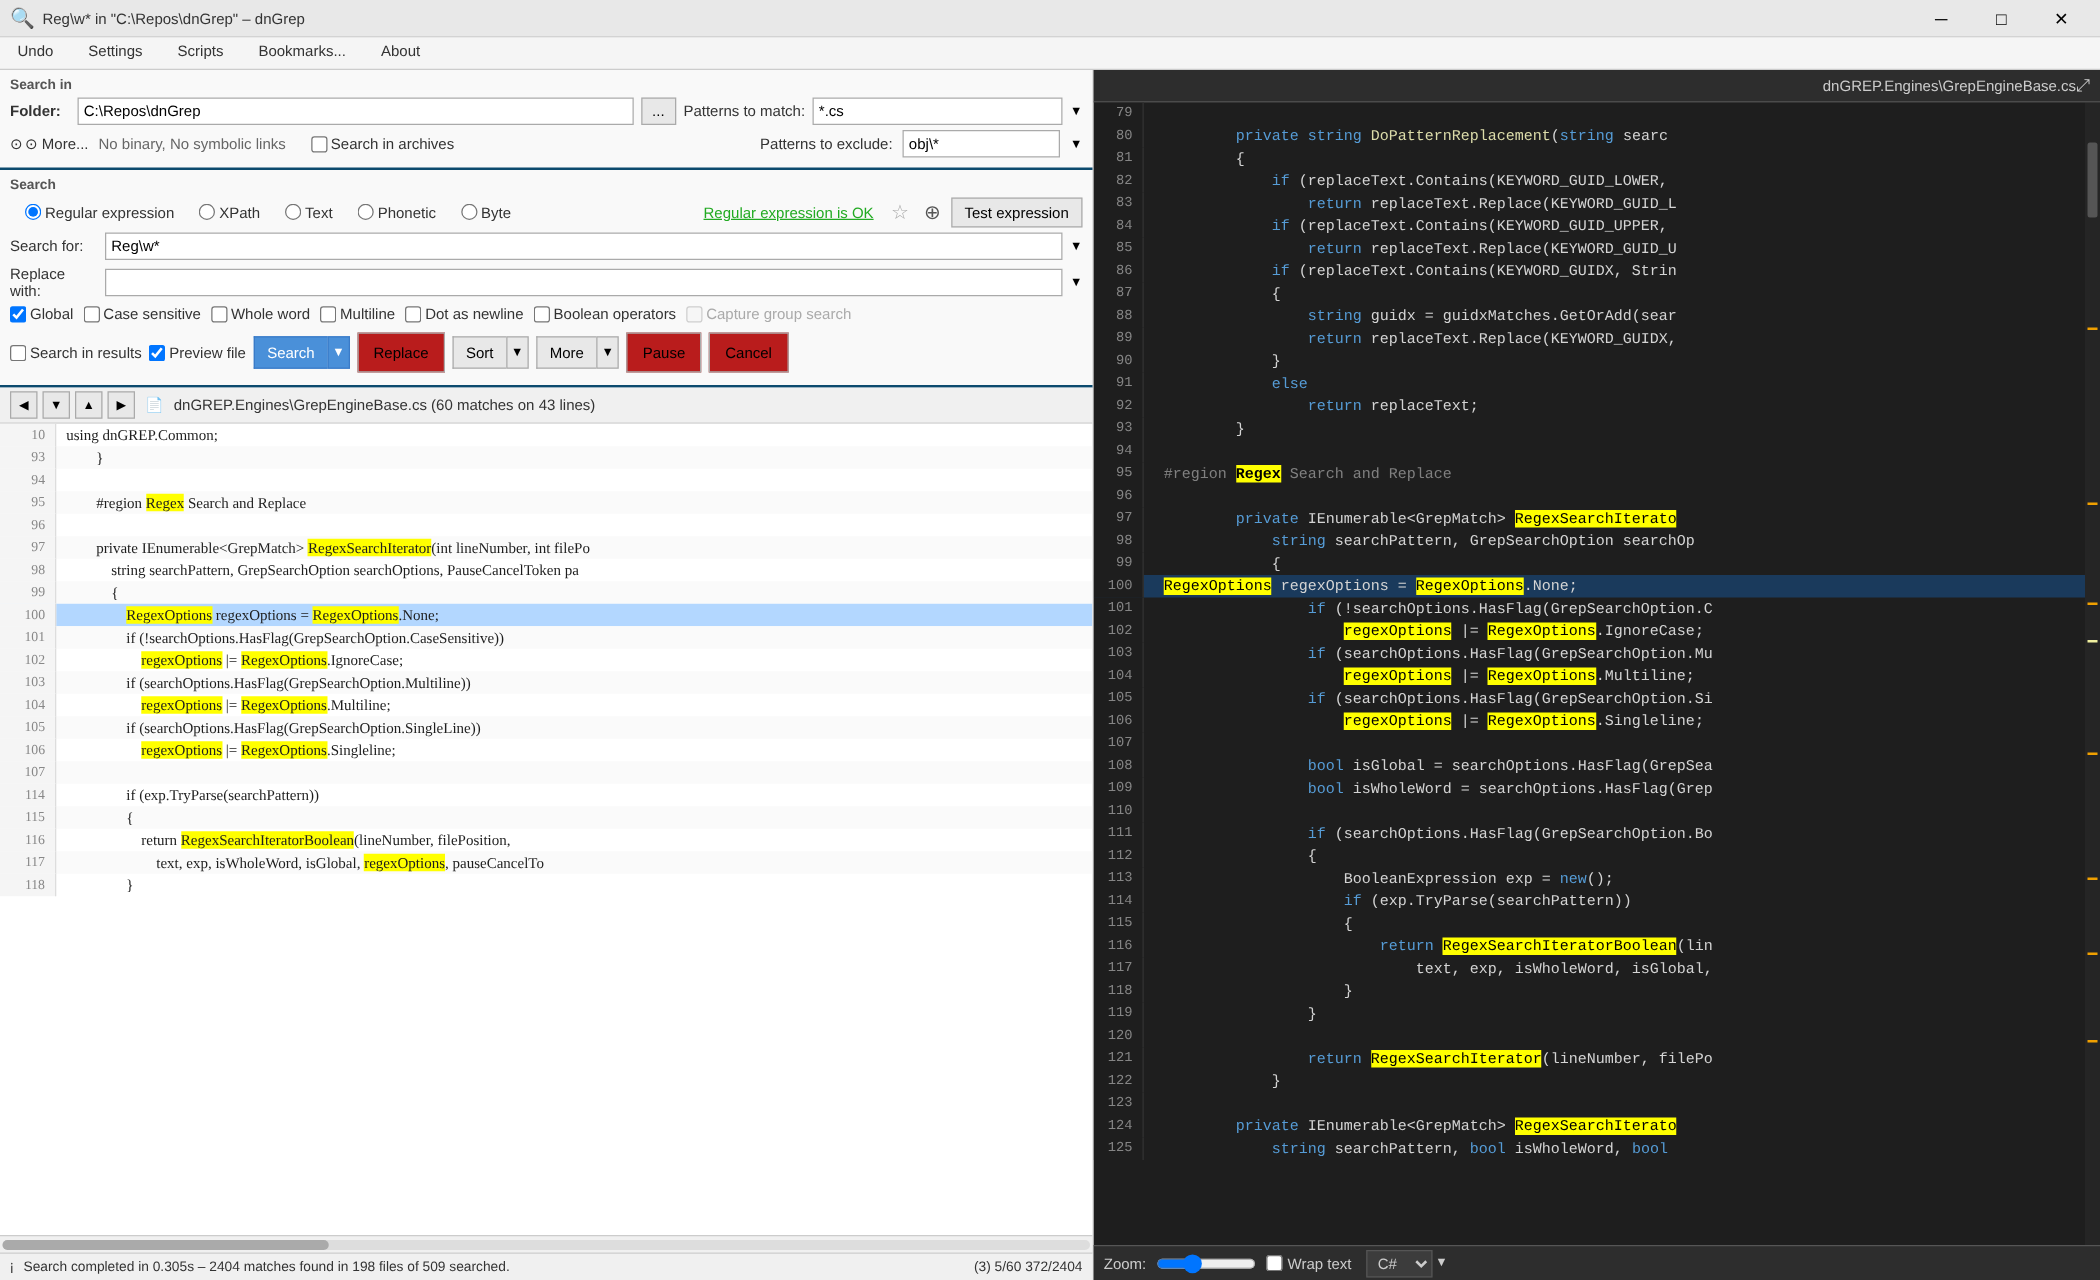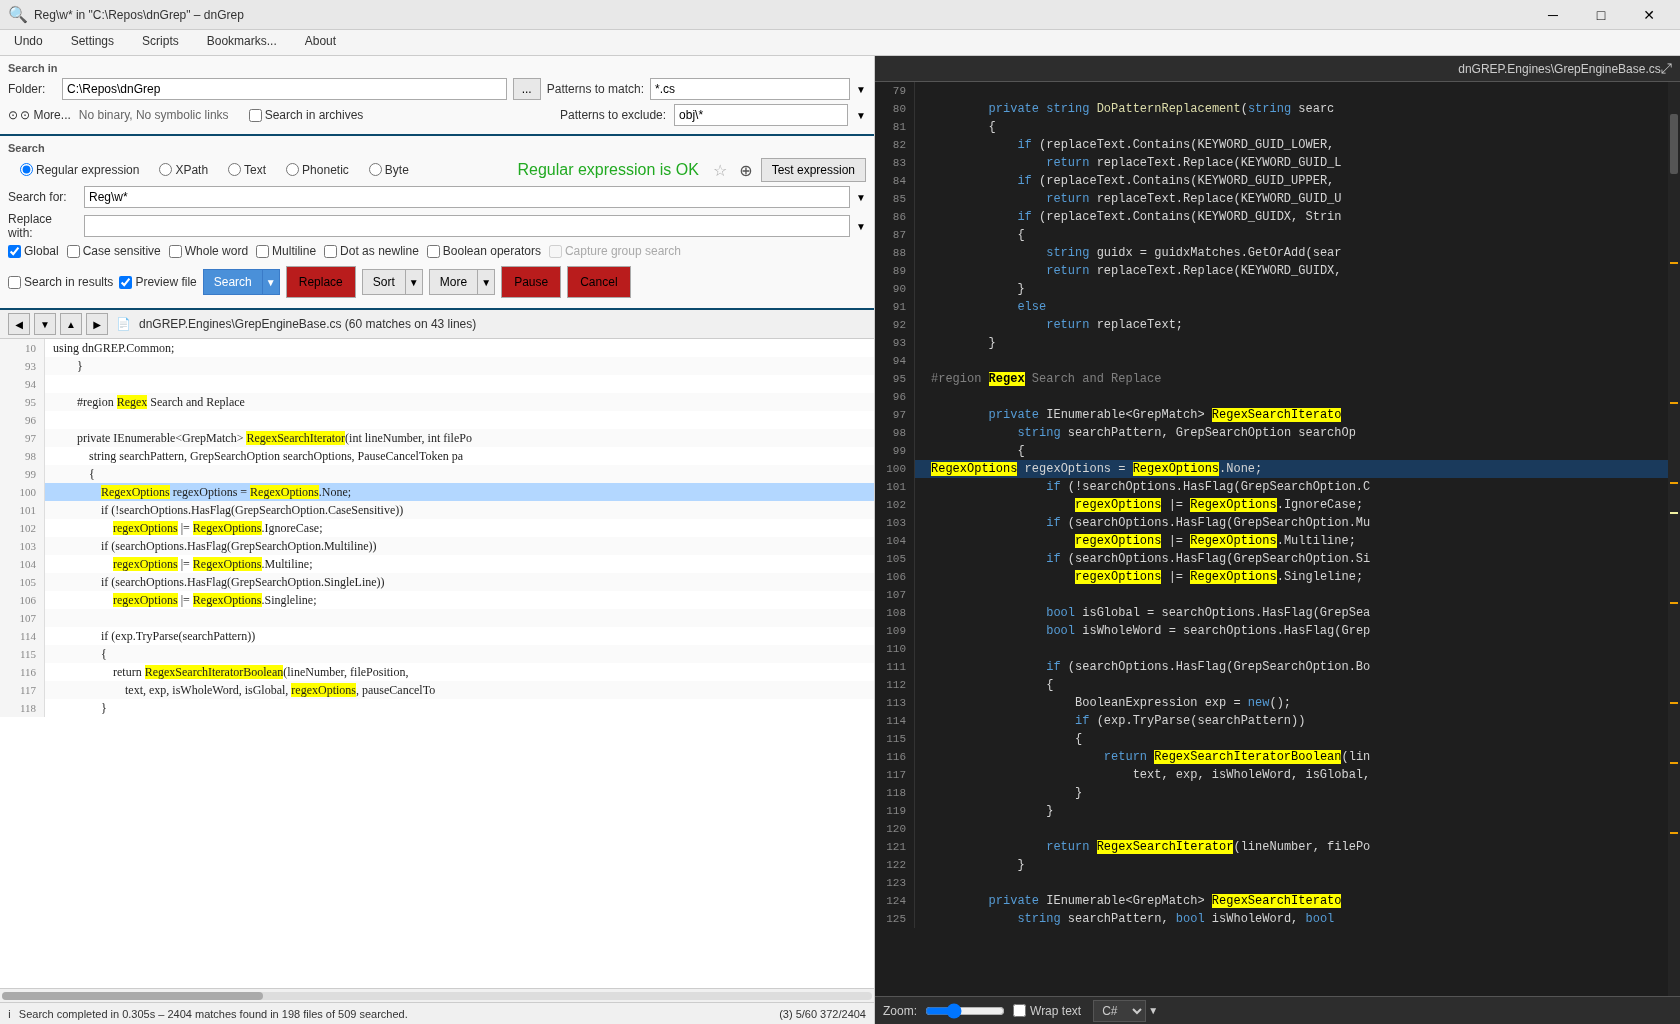--- a/index.html
+++ b/index.html
@@ -45,21 +45,21 @@
       color: #555;
       margin-bottom: 4px;
     }
 
     .folder-row {
       display: flex;
       align-items: center;
       gap: 6px;
       margin-bottom: 4px;
     }
-    .folder-label { font-size: 12px; color: #333; width: 48px; }
+    .folder-label { font-size: 12px; color: #333; width: 48px; font-weight: bold; }
     .folder-input {
       flex: 1;
       height: 22px;
       border: 1px solid #aaa;
       padding: 2px 4px;
       font-size: 12px;
       background: white;
     }
     .browse-btn {
       height: 22px;
@@ -98,21 +98,21 @@
     .checkbox-label { display: flex; align-items: center; gap: 3px; font-size: 12px; color: #333; }
     .exclude-label { font-size: 12px; color: #333; }
 
     .search-type-row {
       display: flex;
       align-items: center;
       gap: 8px;
       margin-bottom: 4px;
     }
     .radio-label { display: flex; align-items: flex-start; gap: 3px; font-size: 12px; color: #333; margin-left: 12px; }
-    .regex-ok { color: #22aa22; font-size: 16px; margin-left: auto; }
+    .regex-ok { color: #22aa22; font-size: 12px; margin-left: auto; text-decoration: underline; }
     .test-btn {
       height: 24px;
       padding: 0 10px;
       border: 1px solid #aaa;
       background: #e8e8e8;
       cursor: pointer;
       font-size: 12px;
     }
 
     .search-for-row {
@@ -428,21 +428,21 @@
         <button class="more-btn-small">
           <span>⊙</span>
           <span style="font-size:12px; color:#333;">⊙ More...</span>
         </button>
         <span style="font-size:12px; color:#666;">No binary, No symbolic links</span>
         <label class="checkbox-label" style="margin-left:12px;">
           <input type="checkbox" style="">
           <span>Search in archives</span>
         </label>
         <span class="exclude-label" style="margin-left:auto;">Patterns to exclude:</span>
-        <input type="text" style="width: 174px; height: 22px; border: 1px solid rgb(170, 170, 170); padding: 2px 4px; font-size: 12px;" value="obj\*">
+        <input type="text" style="width: 126px; height: 22px; border: 1px solid rgb(170, 170, 170); padding: 2px 4px; font-size: 12px;" value="obj\*">
         <span style="cursor:pointer; font-size:10px;">▼</span>
       </div>
     </div>
 
     <div class="search-section">
       <div class="section-header">Search</div>
 
       <div class="search-type-row">
         <label class="radio-label">
           <input type="radio" name="searchtype" checked="" style="">

